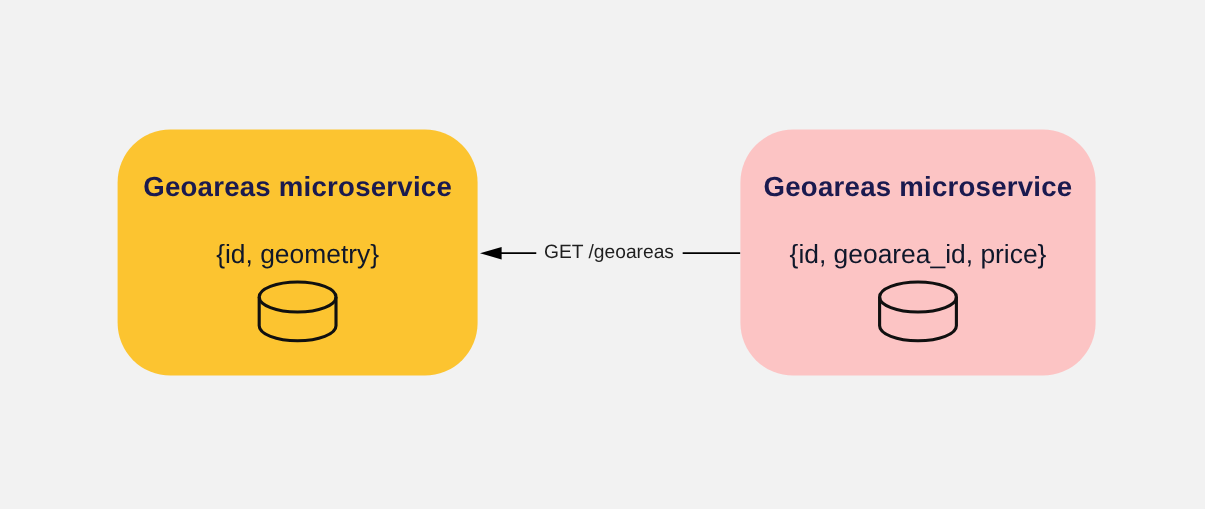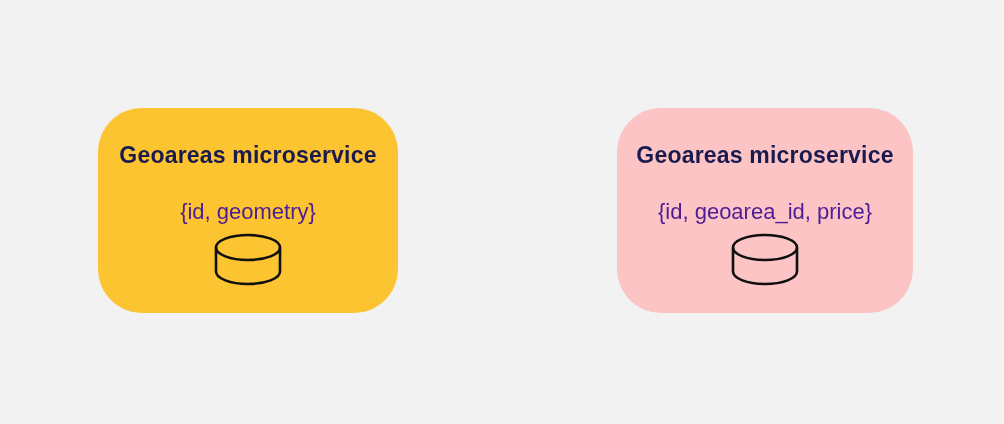--- a/index.html
+++ b/index.html
@@ -32,21 +32,21 @@
     font-weight: bold;
     line-height: 29px;
     color: #1a1a4f;
     letter-spacing: 0.2px;
     white-space: nowrap;
   }
   .node-payload {
     margin-top: 27px;
     font-size: 22px;
     line-height: 30px;
-    color: #4c1d95;
+    color: #0f172a;
     white-space: nowrap;
   }
   .db-icon {
     margin-top: 6px;
     display: block;
   }
   .connector {
     position: absolute;
     left: 398px;
     top: 199px;
@@ -83,14 +83,21 @@
 
   <div class="node node-tariffs" style="background: rgb(252, 196, 196);">
     <div class="node-title">Geoareas microservice</div>
     <div class="node-payload">{id, geoarea_id, price}</div>
     <svg class="db-icon" width="70" height="53" viewBox="0 0 70 53">
       <path d="M 3 14.5 L 3 38.5 A 32 12.5 0 0 0 67 38.5 L 67 14.5" fill="none" stroke="#101010" stroke-width="2.6"></path>
       <ellipse cx="35" cy="14.5" rx="32" ry="12.5" fill="none" stroke="#101010" stroke-width="2.6"></ellipse>
     </svg>
   </div>
 
+  <div class="connector">
+    <svg width="219" height="24" viewBox="0 0 219 24">
+      <line x1="18" y1="12" x2="219" y2="12" stroke="#000000" stroke-width="1.5"></line>
+      <polygon points="2,12 20,6.8 20,17.2" fill="#000000"></polygon>
+    </svg>
+    <span class="connector-label">GET /geoareas</span>
+  </div>
 
 </div>
 
 </body></html>

